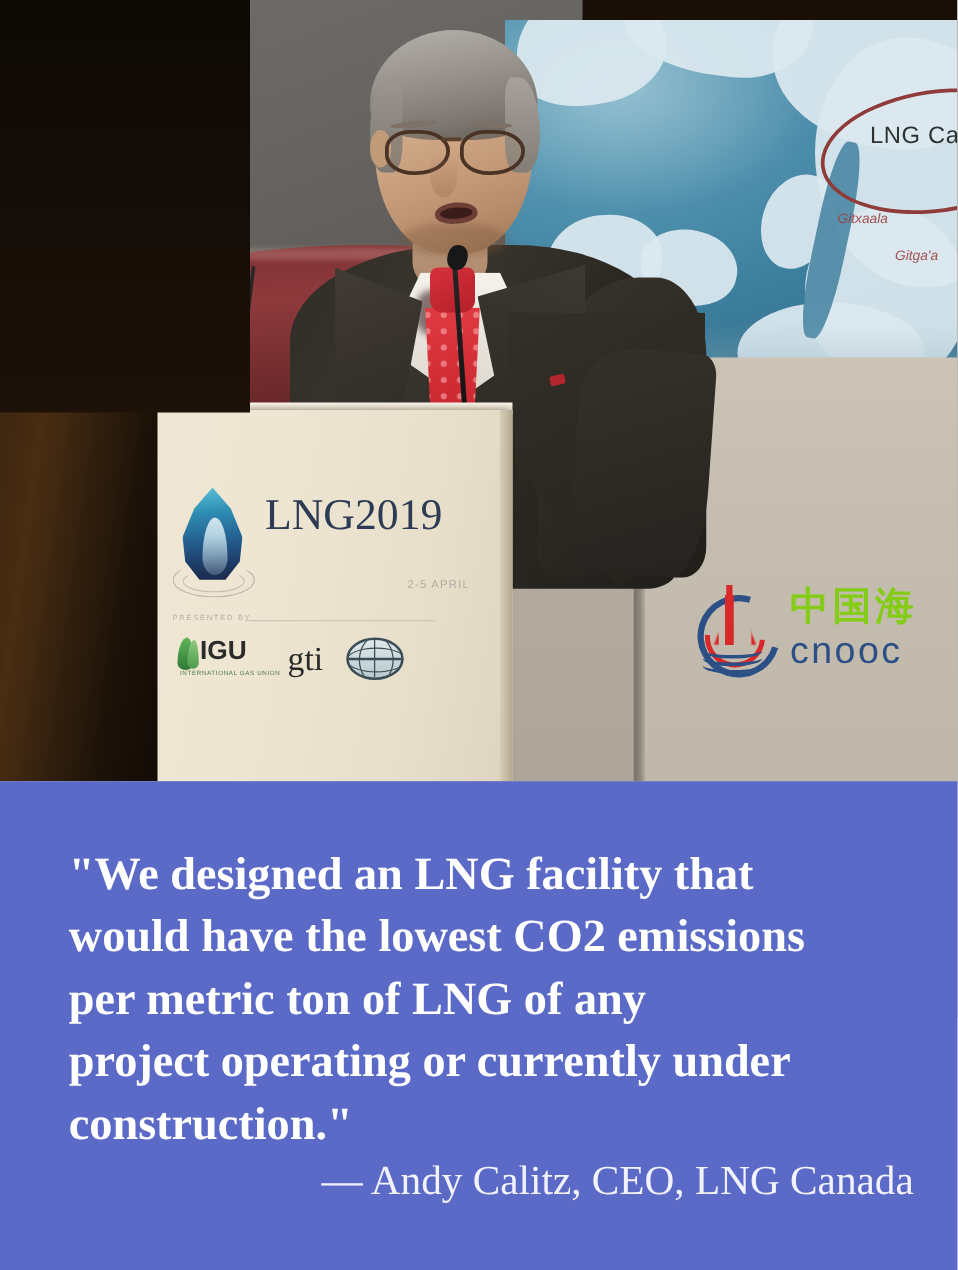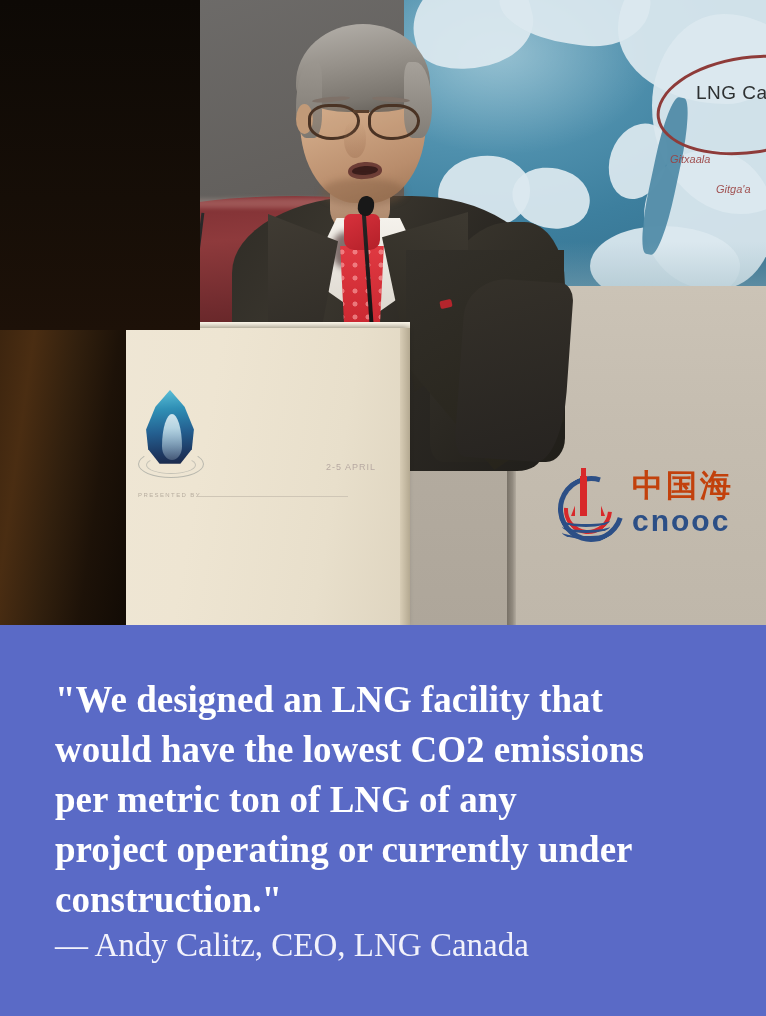--- a/index.html
+++ b/index.html
@@ -77,21 +77,21 @@
   .wall-shadow-l {
     position: absolute;
     left: 126px; top: 0;
     width: 70px; height: 430px;
     background: linear-gradient(90deg, rgba(10,6,3,0.92) 0%, rgba(20,14,9,0.55) 45%, rgba(0,0,0,0) 100%);
   }
 
   
   .screen {
     position: absolute;
-    left: 404px; top: 0;
+    left: 404px; top: 16px;
     width: 362px; height: 292px;
     overflow: hidden;
     background:
       radial-gradient(120% 90% at 20% 20%, #6aa7bf 0%, #4f90ad 35%, #3d7f9e 65%, #35718f 100%);
     text-align: right;
   }
   .screen-glow {
     position: absolute; inset: 0;
     background: radial-gradient(60% 50% at 28% 18%, rgba(255,255,255,0.30) 0%, rgba(255,255,255,0) 70%);
   }
@@ -641,30 +641,30 @@
     border-radius: 50%;
   }
   .cnooc-waves span:nth-child(1){ top: 0; }
   .cnooc-waves span:nth-child(2){ top: 6px; }
   .cnooc-waves span:nth-child(3){ top: 12px; }
   .cnooc-cn {
     position: absolute; left: 76px; top: 4px;
     font-family: "DejaVu Sans", "Liberation Sans", sans-serif;
     font-size: 31px;
     font-weight: bold;
-    color: #c2410c;
+    color: #84cc16;
     letter-spacing: 3px;
     white-space: nowrap;
     line-height: 1;
   }
   .cnooc-en {
     position: absolute; left: 76px; top: 40px;
     font-family: "Liberation Sans", sans-serif;
     font-size: 30px;
-    font-weight: bold;
+    font-weight: normal;
     color: #2c4f86;
     letter-spacing: 2px;
     white-space: nowrap;
     line-height: 1;
   }
 
   
   #quote-panel {
     position: absolute;
     left: 0; top: 625px;
@@ -680,21 +680,21 @@
     font-weight: bold;
     font-size: 37px;
     line-height: 50px;
     color: #ffffff;
     white-space: pre-line;
   }
   .quote-attrib {
     position: absolute;
     left: 55px; top: 302px;
     width: 676px;
-    text-align: left;
+    text-align: right;
     font-family: "Liberation Serif", "DejaVu Serif", serif;
     font-size: 33px;
     color: #f2f2fb;
     white-space: nowrap;
   }
 </style>
 </head>
 <body>
 
 <div id="card">
@@ -784,23 +784,37 @@
 
     <div class="podium-top"></div>
     <div class="podium"></div>
     <div class="podium-right-edge"></div>
 
     <div class="logo-block">
       <div class="flame"></div>
       <div class="flame-inner"></div>
       <div class="flame-swirl"></div>
       <div class="flame-swirl2"></div>
+      <div class="lng-word">LNG2019</div>
       <div class="date-text">2-5 APRIL</div>
       <div class="presented-by">PRESENTED BY</div>
       <div class="presented-rule"></div>
+      <div class="sponsors">
+        <span class="igu">
+          <span class="igu-leaf"></span>
+          <span class="igu-leaf2"></span>
+          <span class="igu-text">IGU</span>
+          <span class="igu-sub">INTERNATIONAL GAS UNION</span>
+        </span>
+        <span class="gti">gti</span>
+        <span class="globe">
+          <span class="globe-arc"></span>
+          <span class="globe-arc2"></span>
+        </span>
+      </div>
     </div>
 
     <div class="curtain"></div>
     <div class="curtain-top"></div>
   </div>
 
   <div id="quote-panel">
     <div class="quote-text">"We designed an LNG facility that
 would have the lowest CO2 emissions
 per metric ton of LNG of any

